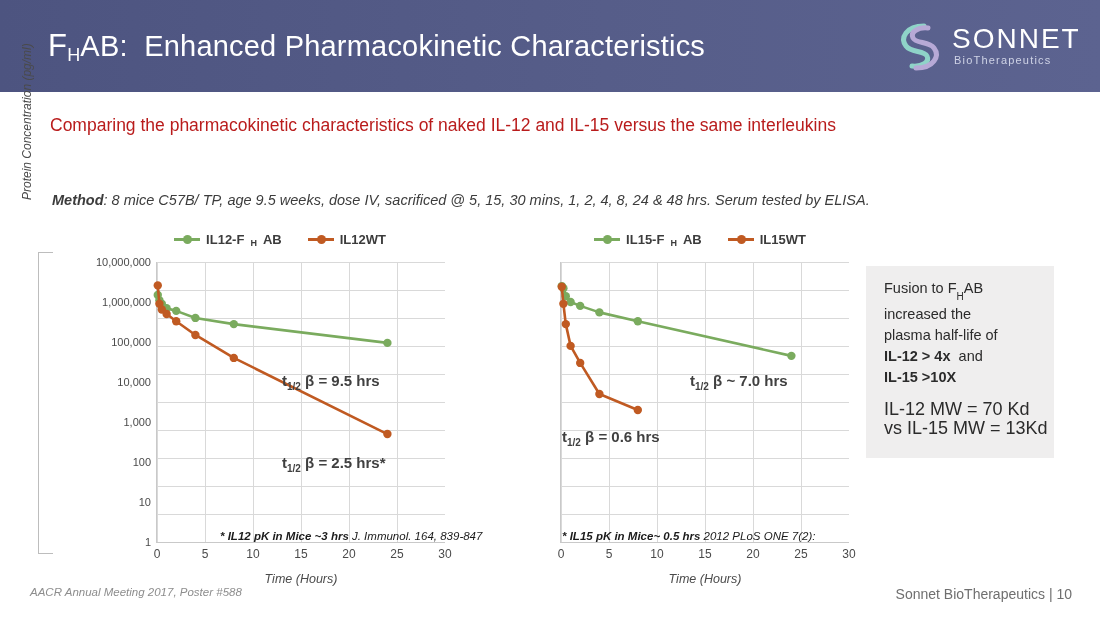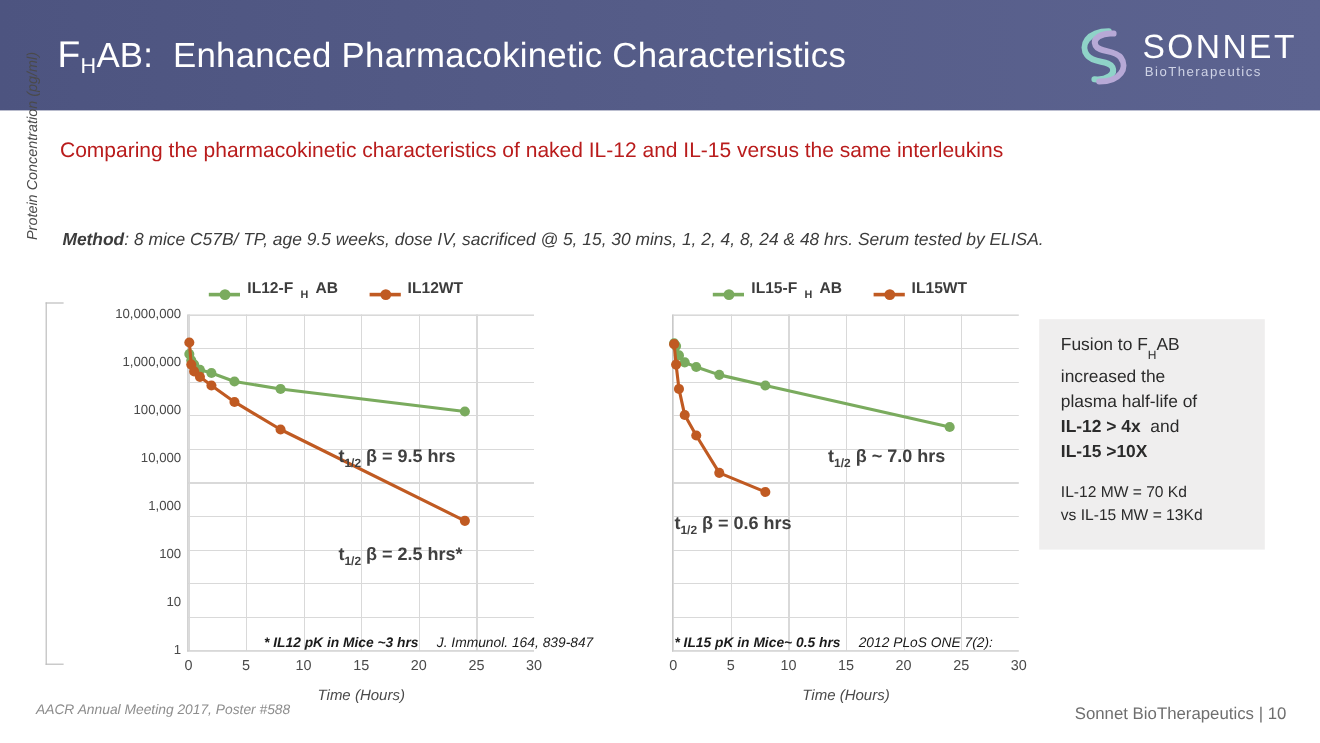--- a/index.html
+++ b/index.html
@@ -47,21 +47,21 @@
   #method b{font-style:italic;font-weight:bold;}
   
   .chart-block{position:absolute;top:232px;}
   #chart-left{left:60px;width:440px;}
   #chart-right{left:500px;width:400px;}
   .legend{
     position:absolute;top:0;left:0;width:100%;
     display:flex;justify-content:center;gap:26px;
     font-size:13px;font-weight:bold;color:#3c3c3c;
   }
-  .legend-item{display:flex;align-items:flex-end;gap:6px;white-space:nowrap;}
+  .legend-item{display:flex;align-items:center;gap:6px;white-space:nowrap;}
   .legend-line{width:26px;height:3px;position:relative;}
   .legend-line:after{
     content:"";position:absolute;left:9px;top:-3.5px;width:9px;height:9px;
     border-radius:50%;background:inherit;
   }
   .legend-item sub{font-size:9px;position:relative;top:3px;}
   .plot{
     position:absolute;top:30px;left:96px;width:288px;height:280px;
     border-left:1px solid #c9c9c9;border-bottom:1px solid #c9c9c9;
     background:
@@ -94,36 +94,36 @@
   .annot{
     position:absolute;font-size:15px;font-weight:bold;color:#404040;
     white-space:nowrap;
   }
   .annot .sub{font-size:10px;position:relative;top:4px;font-weight:bold;}
   .footnote{
     position:absolute;font-size:11.5px;font-style:italic;color:#1b1b1b;
     white-space:nowrap;
   }
   .footnote b{font-weight:bold;font-style:italic;}
-  .footnote span.ref{font-weight:normal;margin-left:12px;}
+  .footnote span.ref{font-weight:normal;}
   svg.series{position:absolute;left:0;top:0;overflow:visible;}
   
   #infobox{
     position:absolute;left:866px;top:266px;width:188px;height:192px;
     background:#efeeee;
   }
   #infobox .txt{
     position:absolute;left:18px;top:12px;width:170px;
     font-size:14.5px;line-height:21px;color:#2b2b2b;
   }
   #infobox .txt b{font-weight:bold;}
   #infobox .txt sub{font-size:10px;position:relative;top:3px;}
   #infobox .mw{
     position:absolute;left:18px;top:134px;width:170px;
-    font-size:13px;line-height:19px;color:#2b2b2b;
+    font-size:18px;line-height:19px;color:#2b2b2b;
   }
   
   #footer-left{
     position:absolute;left:30px;top:586px;font-size:11.5px;
     font-style:italic;color:#8d8d8d;
   }
   #footer-right{
     position:absolute;right:28px;top:586px;font-size:14px;color:#6f6f6f;
   }
 </style>

